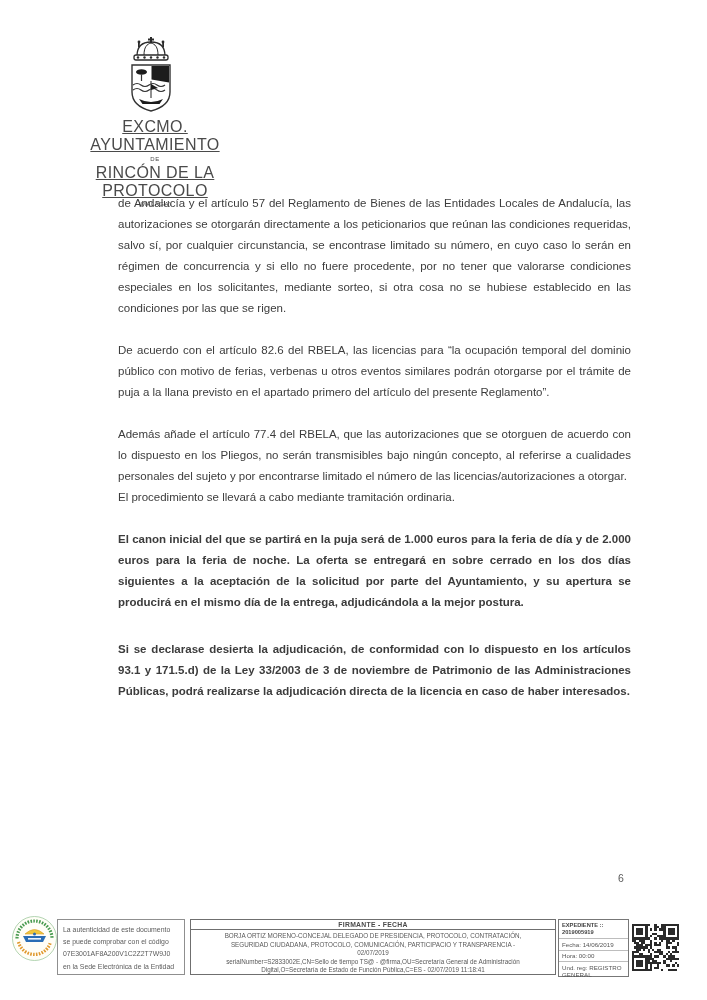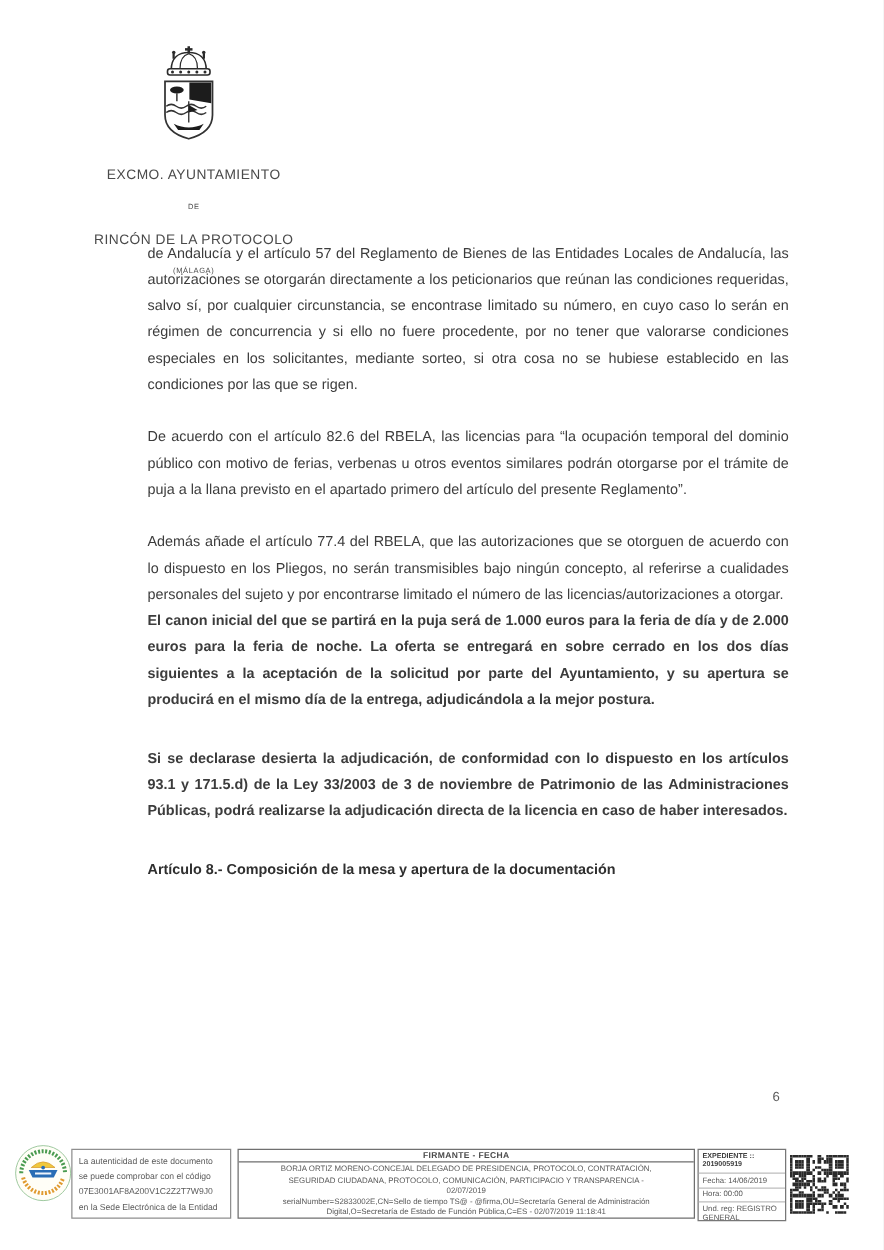--- a/index.html
+++ b/index.html
@@ -11,21 +11,21 @@
     margin:0 auto;
     font-family:"Liberation Sans", sans-serif;
     overflow:hidden;
   }
   
   .crest{position:absolute;left:116px;top:34px;width:70px;height:80px;}
   .org-block{
     position:absolute;left:62px;top:118px;width:186px;
     text-align:center;color:#4a4a4a;line-height:1.15;
   }
-  .org-line-lg{font-size:11px;letter-spacing:.4px;margin:16px 0;}
+  .org-line-lg{font-size:16px;letter-spacing:.4px;margin:0 0;text-decoration:underline;}
   .org-line-sm{font-size:6px;letter-spacing:.5px;margin:1px 0;}
   
   .body-text{
     position:absolute;left:118px;top:193px;width:513px;
     color:#3c3c3c;font-size:11.5px;line-height:21px;
     text-align:justify;
   }
   .body-text p{margin:0 0 21px 0;}
   .body-text p.no-gap{margin-bottom:0;}
   .body-text p.gap-lg{margin-bottom:26px;font-weight:bold;}
@@ -112,23 +112,23 @@
     <div class="org-line-lg">EXCMO. AYUNTAMIENTO</div>
     <div class="org-line-sm">DE</div>
     <div class="org-line-lg">RINCÓN DE LA PROTOCOLO</div>
     <div class="org-line-sm">(MÁLAGA)</div>
   </div>
 
   <div class="body-text">
     <p>de Andalucía y el artículo 57 del Reglamento de Bienes de las Entidades Locales de Andalucía, las autorizaciones se otorgarán directamente a los peticionarios que reúnan las condiciones requeridas, salvo sí, por cualquier circunstancia, se encontrase limitado su número, en cuyo caso lo serán en régimen de concurrencia y si ello no fuere procedente, por no tener que valorarse condiciones especiales en los solicitantes, mediante sorteo, si otra cosa no se hubiese establecido en las condiciones por las que se rigen.</p>
     <p>De acuerdo con el artículo 82.6 del RBELA, las licencias para “la ocupación temporal del dominio público con motivo de ferias, verbenas u otros eventos similares podrán otorgarse por el trámite de puja a la llana previsto en el apartado primero del artículo del presente Reglamento”.</p>
     <p class="no-gap">Además añade el artículo 77.4 del RBELA, que las autorizaciones que se otorguen de acuerdo con lo dispuesto en los Pliegos, no serán transmisibles bajo ningún concepto, al referirse a cualidades personales del sujeto y por encontrarse limitado el número de las licencias/autorizaciones a otorgar.</p>
+    <p>El procedimiento se llevará a cabo mediante tramitación ordinaria.</p>
     <p class="gap-lg">El canon inicial del que se partirá en la puja será de 1.000 euros para la feria de día y de 2.000 euros para la feria de noche. La oferta se entregará en sobre cerrado en los dos días siguientes a la aceptación de la solicitud por parte del Ayuntamiento, y su apertura se producirá en el mismo día de la entrega, adjudicándola a la mejor postura.</p>
     <p class="gap-lg">Si se declarase desierta la adjudicación, de conformidad con lo dispuesto en los artículos 93.1 y 171.5.d) de la Ley 33/2003 de 3 de noviembre de Patrimonio de las Administraciones Públicas, podrá realizarse la adjudicación directa de la licencia en caso de haber interesados.</p>
-    <h2>Artículo 8.- Composición de la mesa y apertura de la documentación</h2>
   </div>
 
   <div class="page-number">6</div>
 
   <svg class="stamp" viewBox="0 0 47 47">
     <circle cx="23.5" cy="23.5" r="22" fill="#fffef7" stroke="#9fc9a0" stroke-width="0.8"></circle>
     <path d="M6 23.5 A17.5 17.5 0 0 1 41 23.5" fill="none" stroke="#4a9b50" stroke-width="3.2" stroke-dasharray="1.6 1.3"></path>
     <path d="M7.5 27 A16.5 16.5 0 0 0 39.5 27" fill="none" stroke="#e09a30" stroke-width="3.2" stroke-dasharray="1.6 1.3"></path>
     <path d="M14 19 q9.5 -9 19 0 Z" fill="#f0c83c" stroke="#d89b2c" stroke-width="0.6"></path>
     <path d="M12 21 h23 l-3 6 h-17 Z" fill="#2a6db5"></path>

